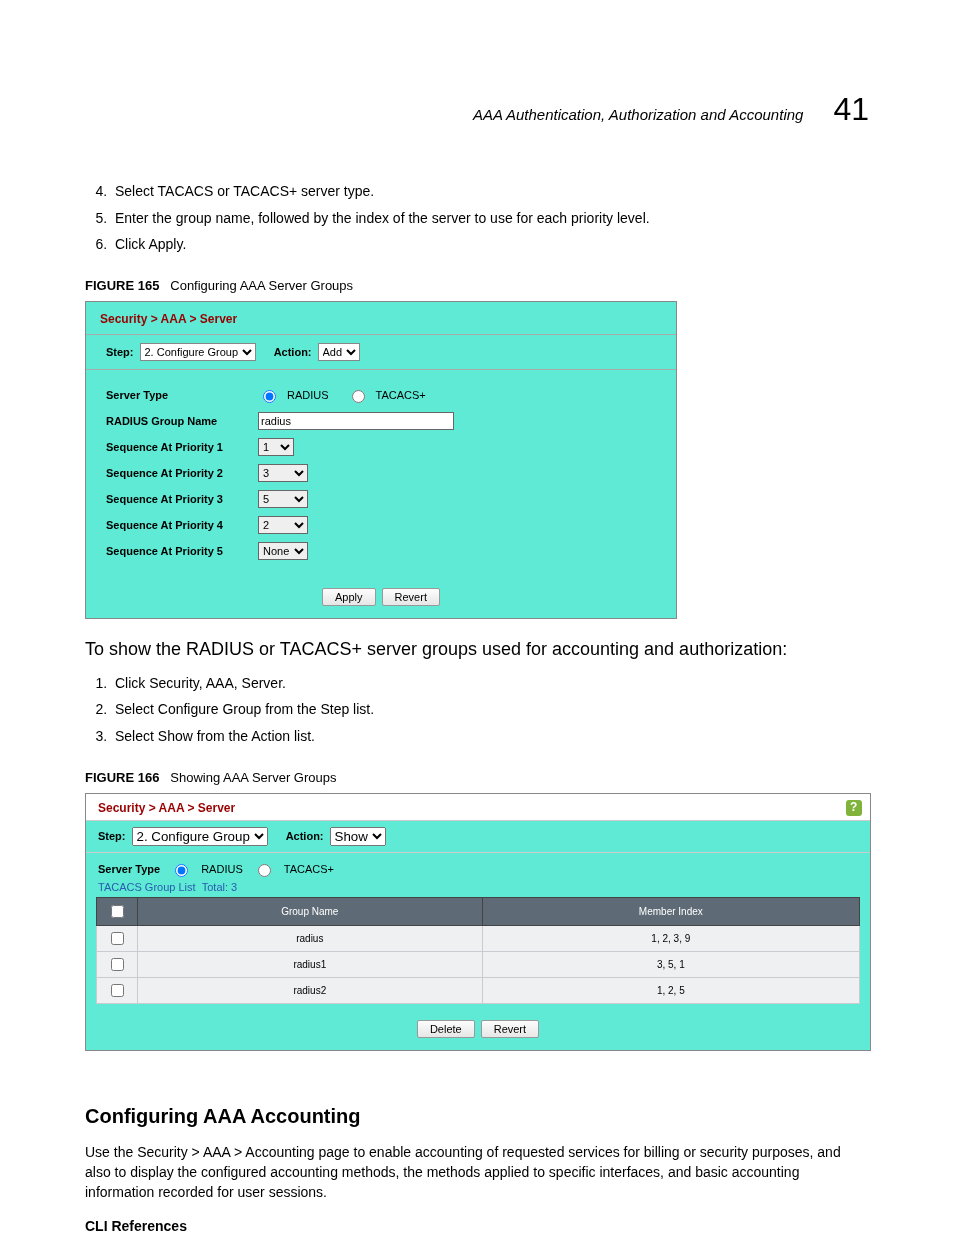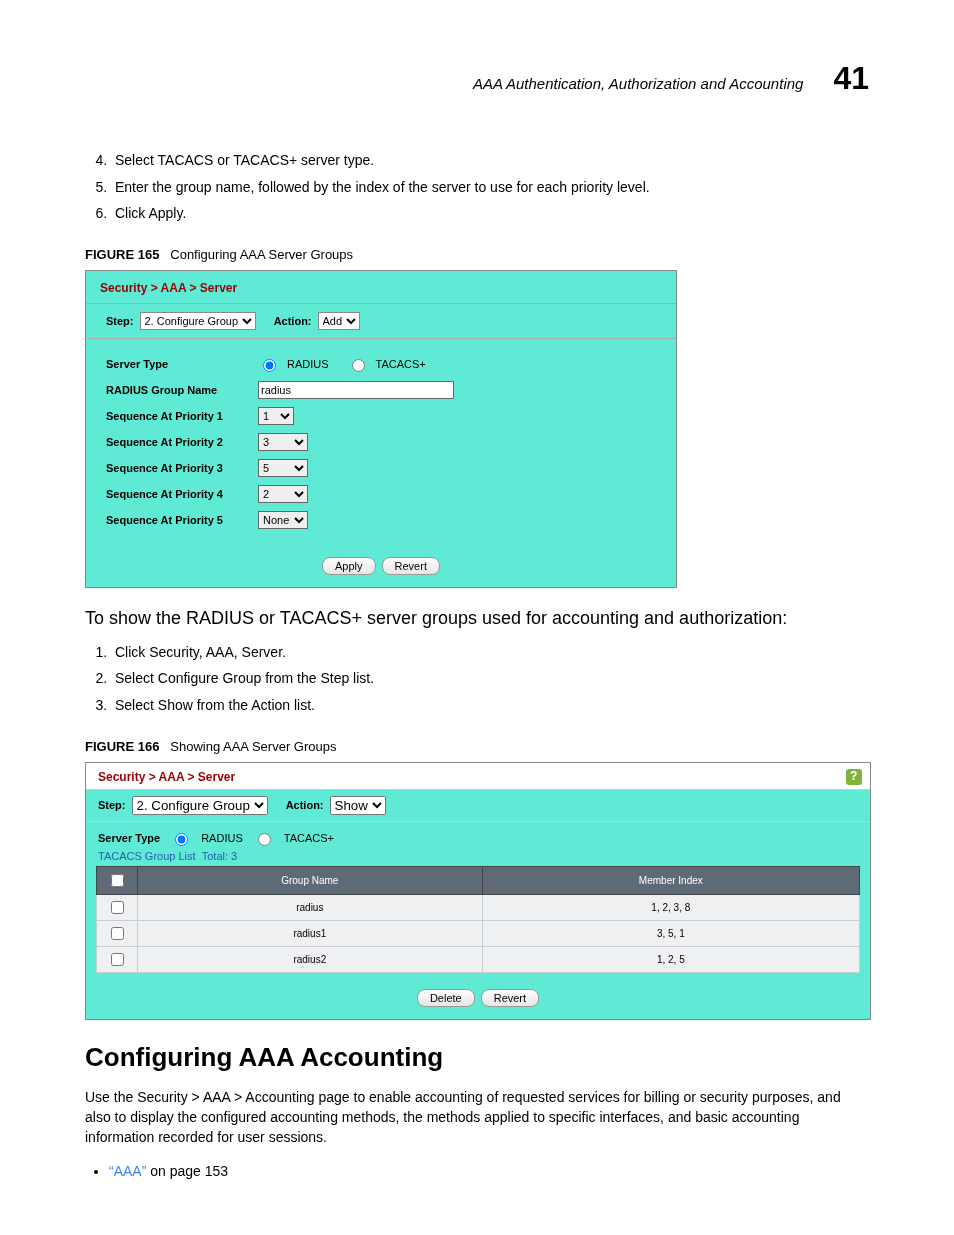--- a/index.html
+++ b/index.html
@@ -20,21 +20,22 @@
     align-items: baseline;
     gap: 30px;
     margin-bottom: 50px;
   }
   .running-head .title {
     font-style: italic;
     font-size: 15px;
   }
   .running-head .chapnum {
     font-size: 32px;
-    font-weight: bold;
+    font-weight: normal;
+    margin-top: 31px;
   }
   ol.steps {
     margin: 0 0 20px 0;
     padding-left: 26px;
     font-size: 14px;
     line-height: 1.9;
   }
   ol.steps li { padding-left: 4px; }
   .figcap {
     font-size: 13px;
@@ -106,21 +107,21 @@
     padding: 8px 0 12px 0;
     display: flex;
     justify-content: center;
     gap: 6px;
   }
   .btn {
     font-size: 11px;
     border: 1px solid #999;
     background: linear-gradient(#fdfdfd,#e6e6e6);
     padding: 2px 12px;
-    border-radius: 8px;
+    border-radius: 2px;
     cursor: pointer;
   }
 
   .midtext { font-size: 18px; margin: 18px 0 10px 0; }
 
   
   .fig166 .crumb2 {
     background: #fff;
     display: flex; justify-content: space-between; align-items: center;
     padding: 6px 8px 4px 12px;
@@ -163,23 +164,23 @@
     background: #eef0f2;
     border: 1px solid #c8ccd0;
     padding: 3px 6px;
     text-align: center;
   }
   table.grp td.chkcell { width: 28px; }
 
   
   h2.sect {
     font-family: Arial, Helvetica, sans-serif;
-    font-size: 26px;
+    font-size: 20px;
     font-weight: bold;
-    margin: 22px 0 14px 0;
+    margin: 54px 0 14px 0;
   }
   p.body {
     font-size: 14px;
     line-height: 1.45;
     margin: 0 0 16px 0;
   }
   .cli-head {
     font-weight: bold;
     font-size: 14px;
     margin-bottom: 4px;
@@ -309,21 +310,21 @@
         <tr>
           <th class="chkcol"><input type="checkbox" style=""></th>
           <th>Group Name</th>
           <th>Member Index</th>
         </tr>
       </thead>
       <tbody>
         <tr>
           <td class="chkcell"><input type="checkbox" style=""></td>
           <td>radius</td>
-          <td>1, 2, 3, 8</td>
+          <td>1, 2, 3, 9</td>
         </tr>
         <tr>
           <td class="chkcell"><input type="checkbox" style=""></td>
           <td>radius1</td>
           <td>3, 5, 1</td>
         </tr>
         <tr>
           <td class="chkcell"><input type="checkbox" style=""></td>
           <td>radius2</td>
           <td>1, 2, 5</td>
@@ -332,19 +333,20 @@
     </table>
     <div class="btnrow">
       <button class="btn">Delete</button>
       <button class="btn">Revert</button>
     </div>
   </div>
 
   <h2 class="sect">Configuring AAA Accounting</h2>
   <p class="body">Use the Security &gt; AAA &gt; Accounting page to enable accounting of requested services for billing or security purposes, and also to display the configured accounting methods, the methods applied to specific interfaces, and basic accounting information recorded for user sessions.</p>
 
+  <div class="cli-head">CLI References</div>
   <ul class="bullets">
     <li>
       <a class="link" href="#">“AAA”</a><span> on page 153</span>
     </li>
   </ul>
 
 </div>
 
 </body></html>

